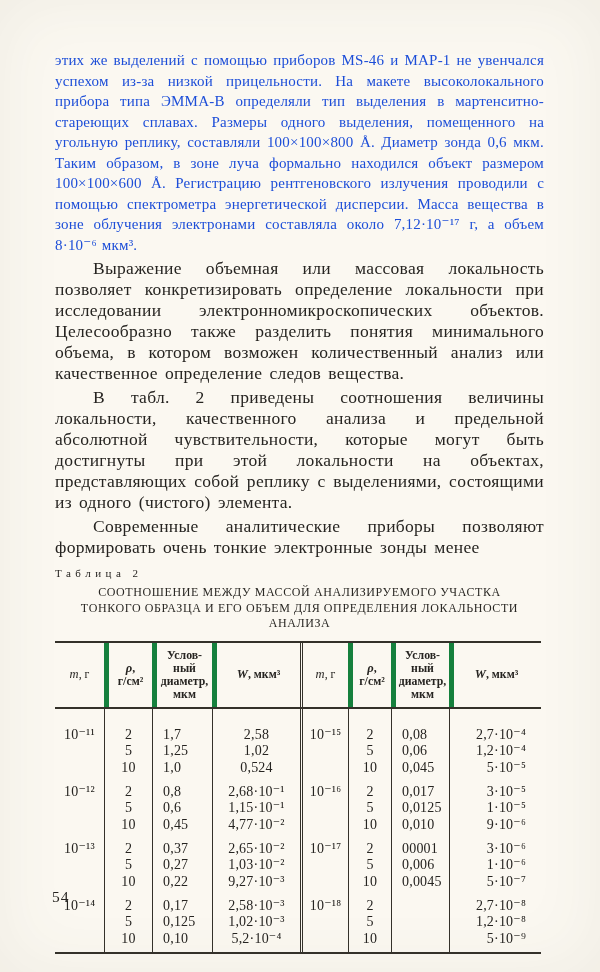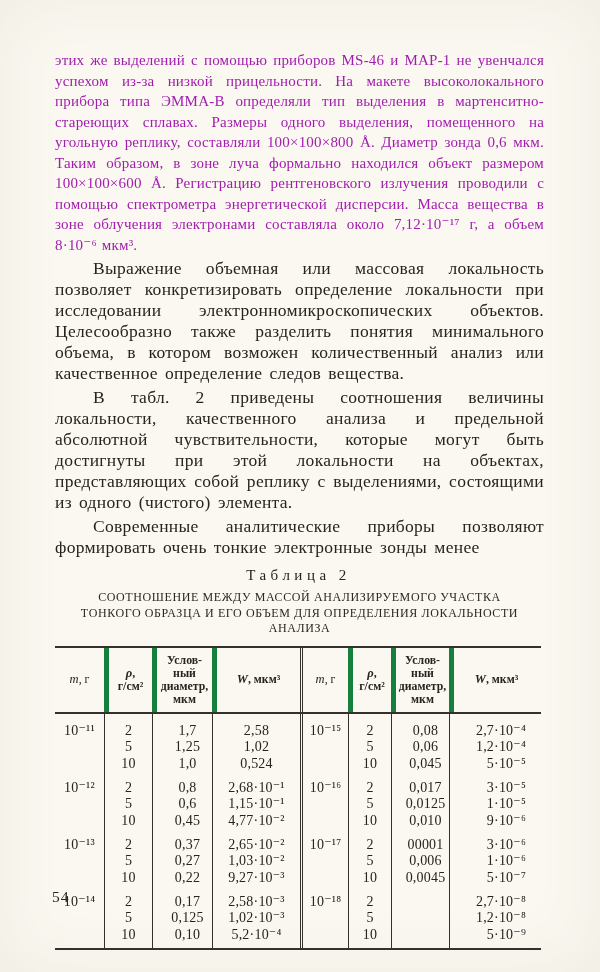--- a/index.html
+++ b/index.html
@@ -11,32 +11,32 @@
     box-shadow: inset 0 0 70px rgba(90,80,50,0.07);
     font-family: "Liberation Serif", "DejaVu Serif", serif;
     color: #262421;
     overflow: hidden;
   }
   .content { padding: 50px 56px 0 55px; }
 
   p.small {
     font-size: 15px; line-height: 20.5px;
     text-align: justify; letter-spacing: 0.2px; word-spacing: 1px;
-    color: #a21caf;
+    color: #1d4ed8;
   }
   p.body {
     font-size: 17.5px; line-height: 21px;
     text-align: justify; text-indent: 38px;
     letter-spacing: 0.3px; word-spacing: 2.5px;
     margin-top: 3px;
     color: #262421;
   }
 
   .table-label {
-    text-align: center; font-size: 15px; letter-spacing: 4.5px;
+    text-align: left; font-size: 11px; letter-spacing: 4.5px;
     margin-top: 9px; padding-right: 2px;
   }
   .table-caption {
     text-align: center; font-size: 12px; line-height: 15.5px;
     letter-spacing: 0.6px; white-space: pre-line; margin-top: 6px;
     color: #2a2824;
   }
 
   .dtable {
     margin-top: 9px; width: 486px;
@@ -53,27 +53,27 @@
   .r0 { width: 45px; } .r1 { width: 43px; } .r2 { width: 58px; } .r3 { width: 90px; }
 
   .hc {
     min-height: 64px; display: flex; align-items: center; justify-content: center;
     text-align: center; font-size: 11.8px; line-height: 13px;
   }
   .hc + .hc { border-left: 5px solid #15803d; font-weight: bold; }
   .hc .wrap { white-space: pre-line; }
   .hsym { font-style: italic; font-size: 12.5px; }
 
-  .col { padding-top: 9px; padding-bottom: 5px; }
+  .col { padding-top: 18px; padding-bottom: 5px; }
   .col + .col { border-left: 1px solid #34312a; }
   .g { height: 49.5px; margin-bottom: 7.5px; }
   .g:last-child { margin-bottom: 0; }
   .ln { height: 16.5px; line-height: 16.5px; font-size: 14px; letter-spacing: 0.2px; }
   .col0 .ln, .col1 .ln { text-align: center; }
-  .col2 .ln { text-align: center; padding-left: 10px; }
+  .col2 .ln { text-align: left; padding-left: 10px; }
   .col3 .ln { text-align: center; }
   .half.right .col3 .ln { text-align: right; padding-right: 13px; }
 
   .page-number {
     position: absolute; left: 52px; top: 888px;
     font-size: 15.5px; letter-spacing: 1px;
   }
 </style>
 </head>
 <body>

